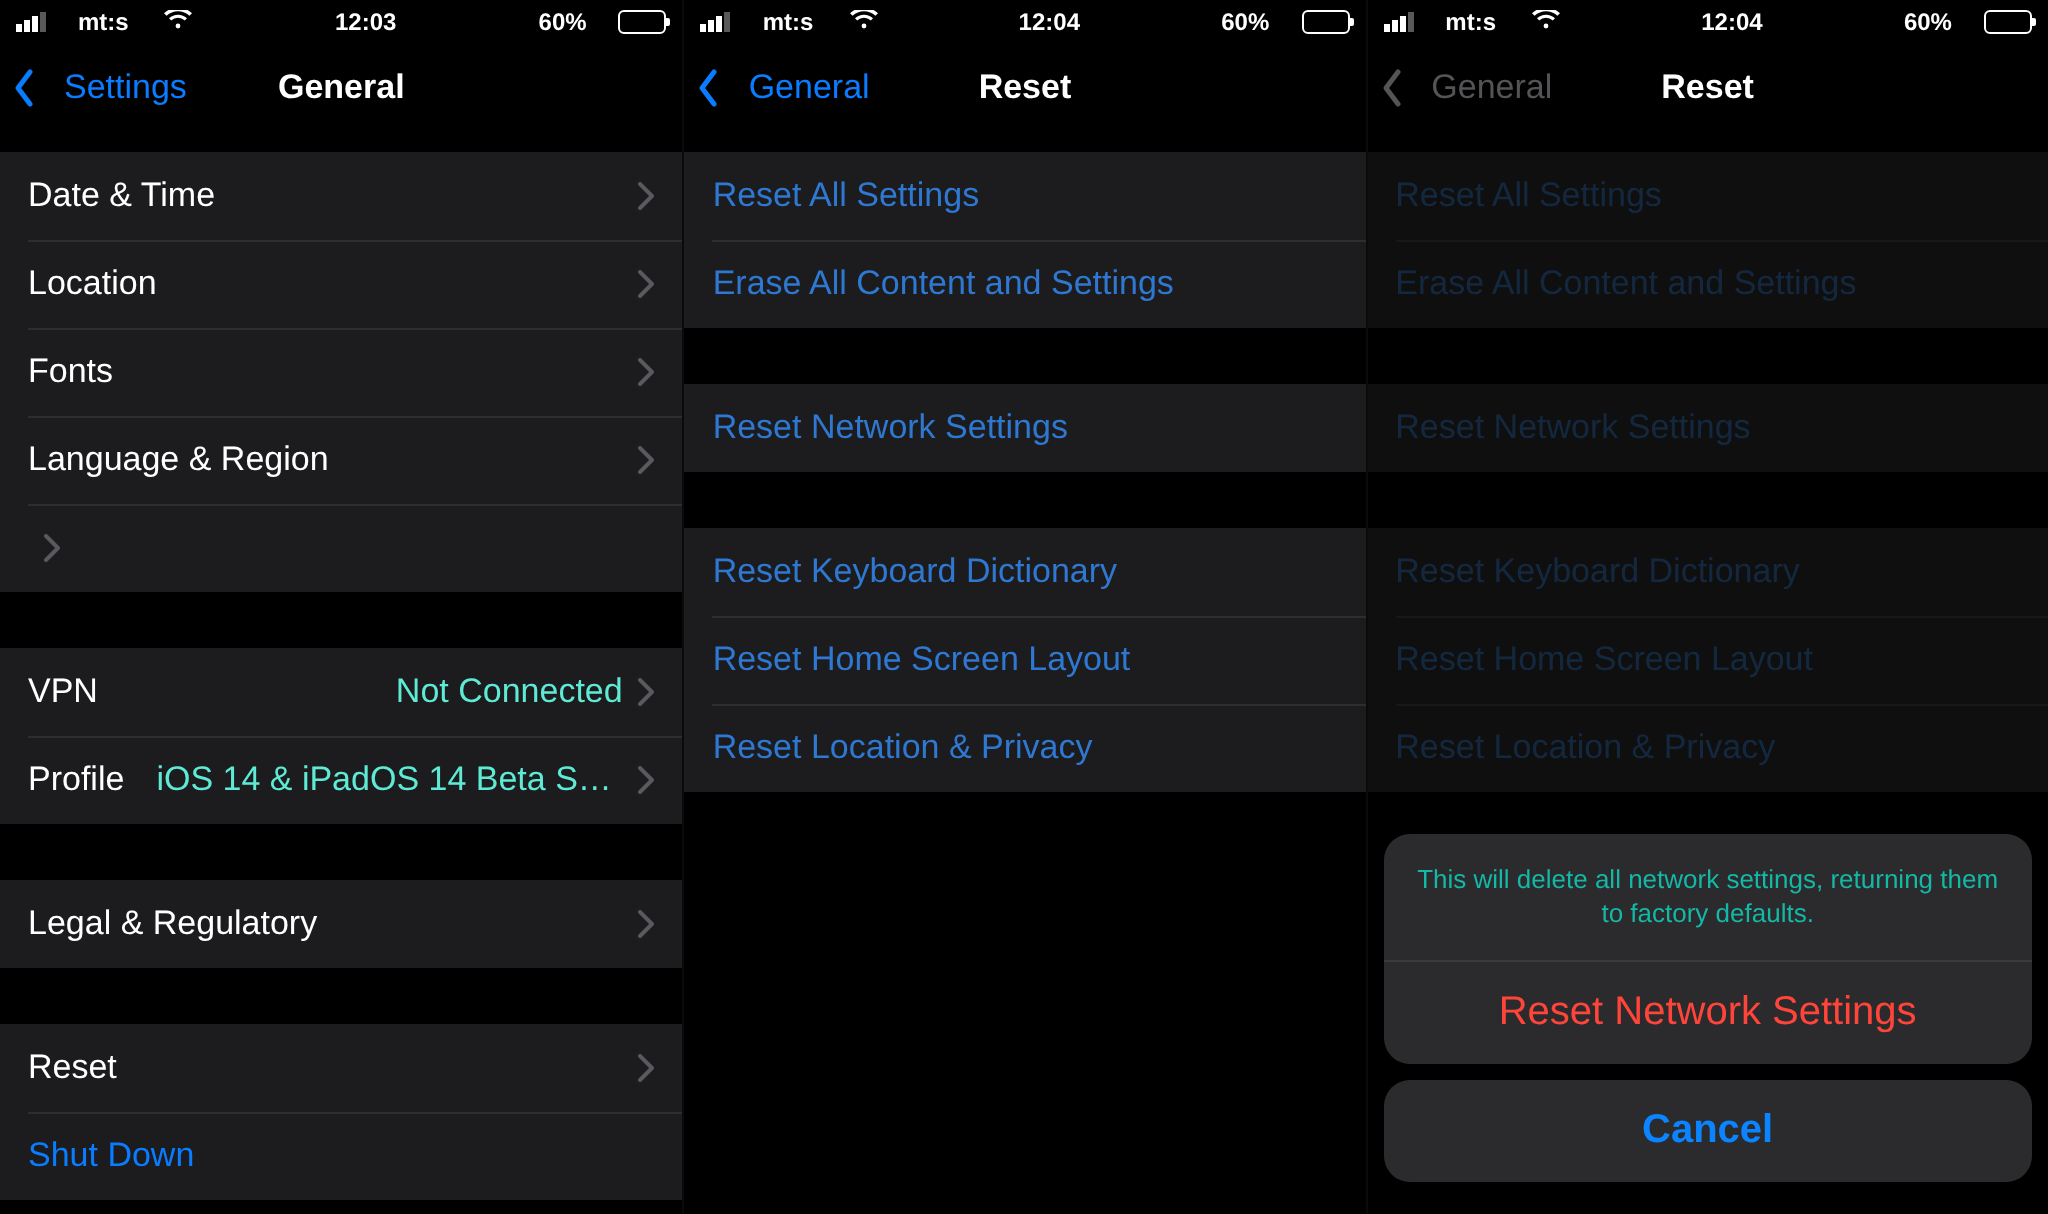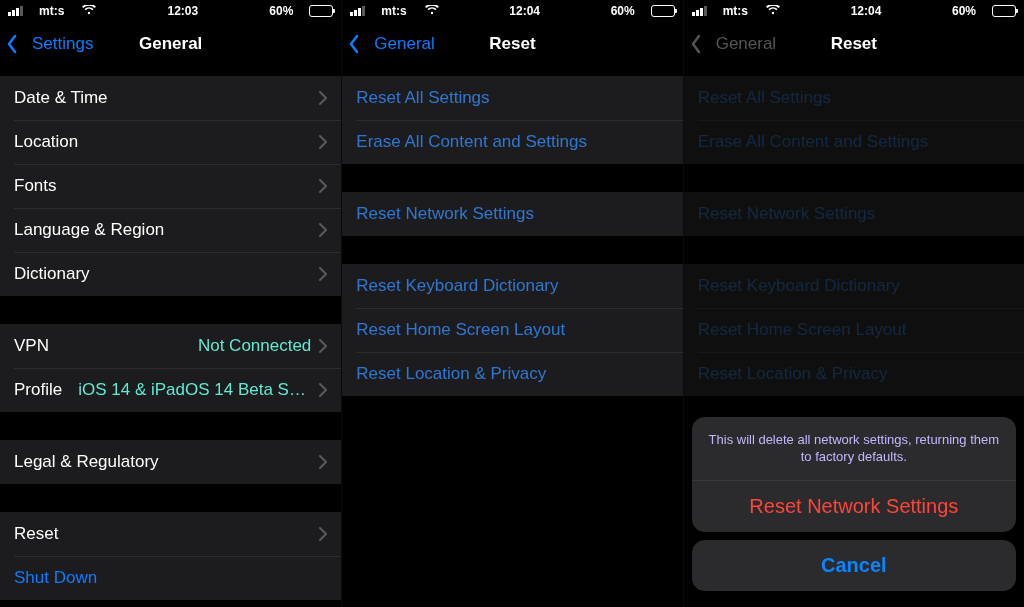--- a/index.html
+++ b/index.html
@@ -99,21 +99,21 @@
     position: absolute;
     left: 8px; right: 8px; bottom: 8px;
   }
   .sheet-block {
     background: #2b2b2d;
     border-radius: 13px;
     overflow: hidden;
     margin-bottom: 8px;
   }
   .sheet-message {
-    color: #c4b5fd;
+    color: #14b8a6;
     font-size: 13px;
     text-align: center;
     padding: 14px 10px 14px;
     line-height: 1.35;
   }
   .sheet-sep { border-top: 0.5px solid #3a3a3c; }
   .sheet-btn {
     text-align: center;
     font-size: 20px;
     padding: 14px 8px;
@@ -191,21 +191,20 @@
       </div>
       <div class="row">
         <span class="label">Language &amp; Region</span>
         <span class="chev">
             <svg viewBox="0 0 8 14">
               <path d="M1 1l6 6-6 6" stroke="#5a5a5e" stroke-width="2" fill="none" stroke-linecap="round" stroke-linejoin="round"></path>
             </svg>
           </span>
       </div>
       <div class="row">
-        <span class="label">Dictionary</span>
         <span class="chev">
             <svg viewBox="0 0 8 14">
               <path d="M1 1l6 6-6 6" stroke="#5a5a5e" stroke-width="2" fill="none" stroke-linecap="round" stroke-linejoin="round"></path>
             </svg>
           </span>
       </div>
     </div>
 
     <div class="group">
       <div class="row">

